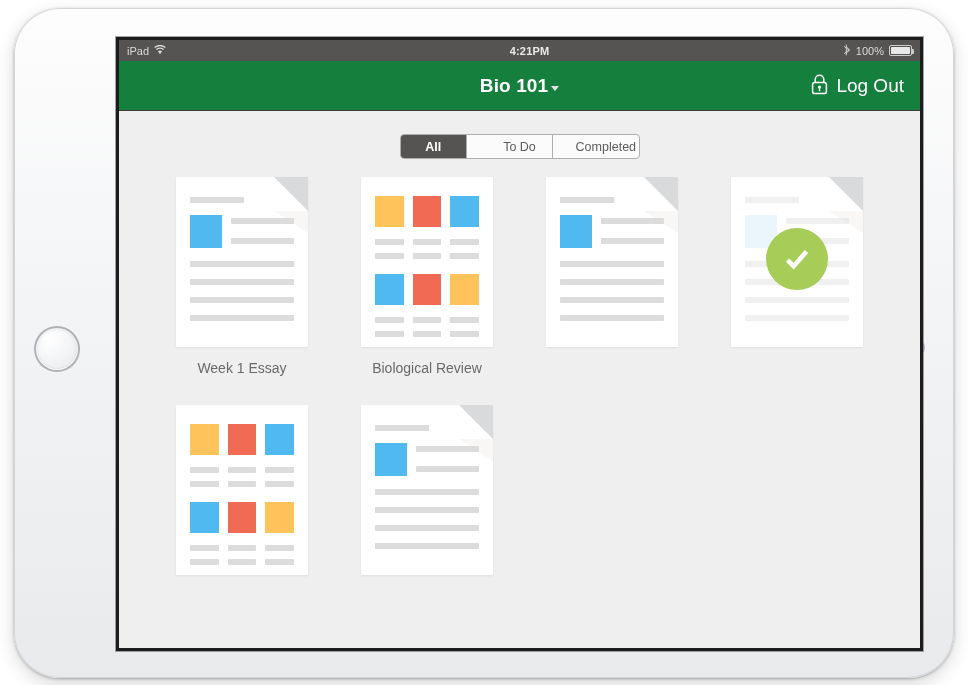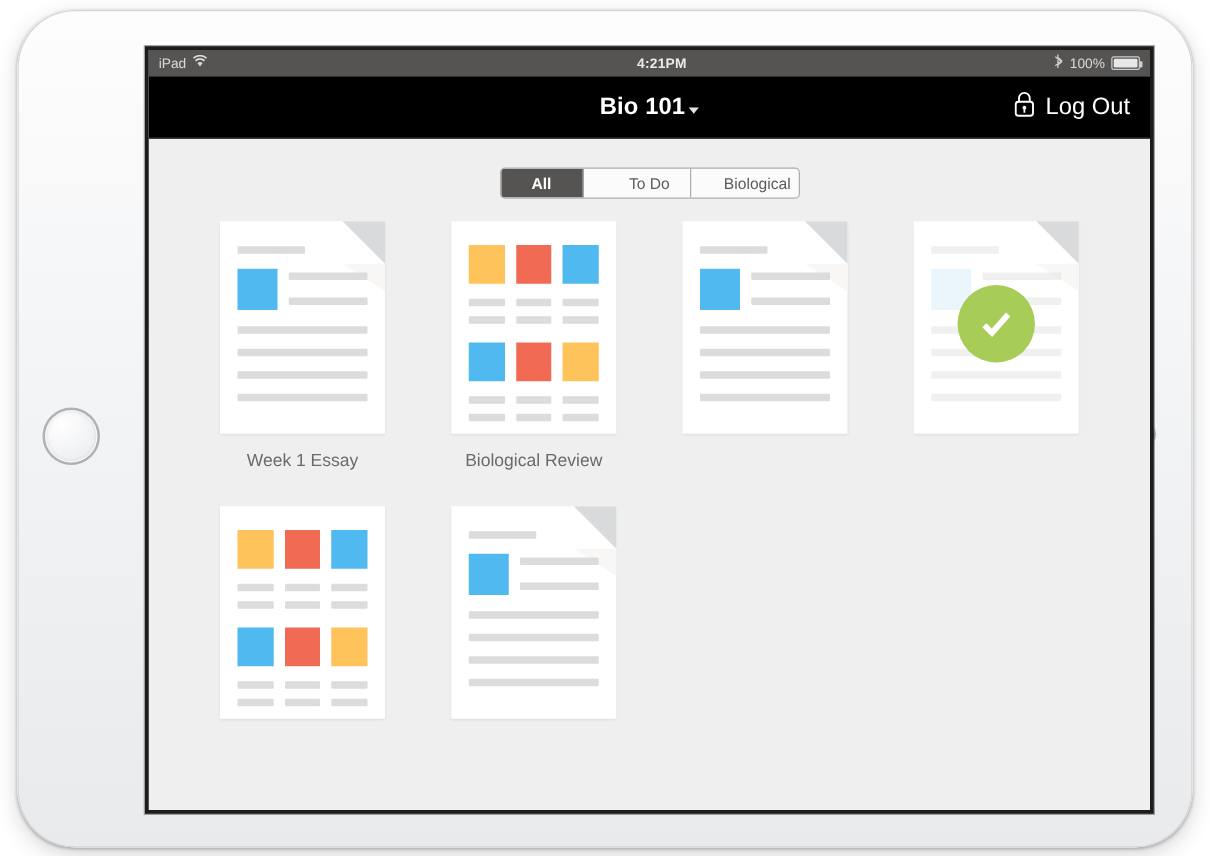--- a/index.html
+++ b/index.html
@@ -92,21 +92,21 @@
     position:relative; display:inline-block;
   }
   .battery-shell::after{
     content:""; position:absolute; right:-3px; top:3px;
     width:2px; height:5px; background:#cdcdcd; border-radius:0 1px 1px 0;
   }
   .battery-fill{ position:absolute; inset:1px; background:#e8e8e8; border-radius:1px; }
 
   
   #nav-bar{
-    height:50px; background:#000000; display:flex; align-items:center;
+    height:50px; background:#15803d; display:flex; align-items:center;
     position:relative; border-bottom:1px solid #3d3c3b;
   }
   #nav-title-wrap{
     position:absolute; left:0; right:0; display:flex;
     align-items:center; justify-content:center; gap:3px;
   }
   #nav-title{ color:#fff; font-size:19px; font-weight:bold; letter-spacing:.1px; }
   #nav-caret{
     width:0; height:0; border-left:4px solid transparent; border-right:4px solid transparent;
     border-top:5px solid #e4e4e4; margin-top:6px;
@@ -248,21 +248,21 @@
       </span>
       <span id="logout-label">Log Out</span>
     </div>
   </div>
 
   <div id="content">
 
     <div id="segmented-control">
       <div class="segment selected">All</div>
       <div class="segment">To Do</div>
-      <div class="segment">Biological</div>
+      <div class="segment">Completed</div>
     </div>
 
     <div id="card-grid">
         <div class="card-cell">
           <div class="page">
             <div class="fold">
               <div class="tri"></div>
               <div class="shadow"></div>
             </div>
             <div class="page-inner">

